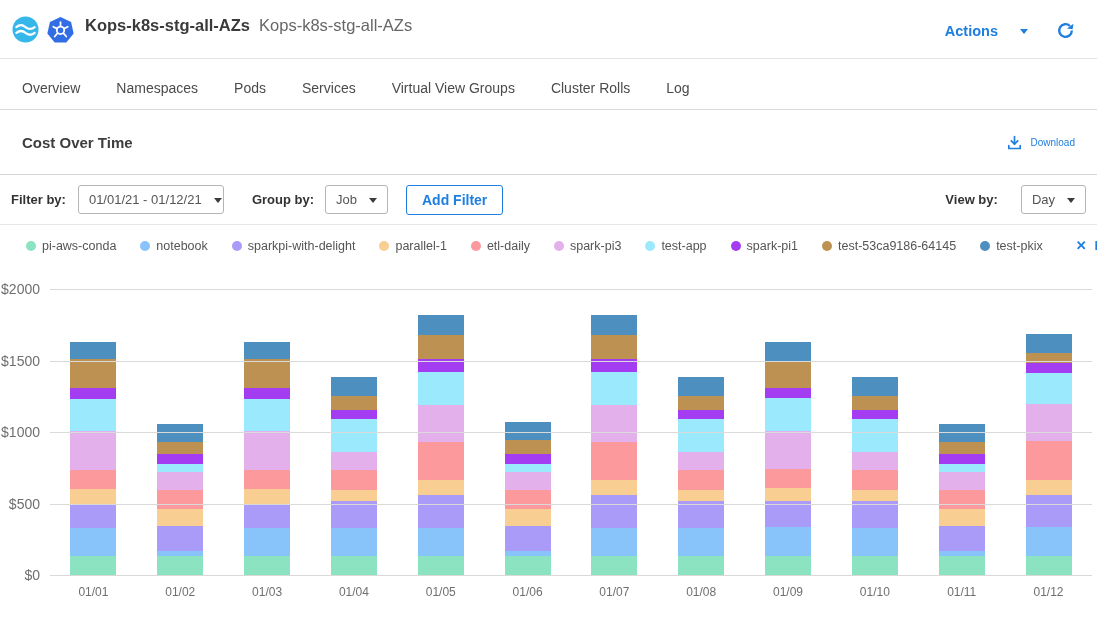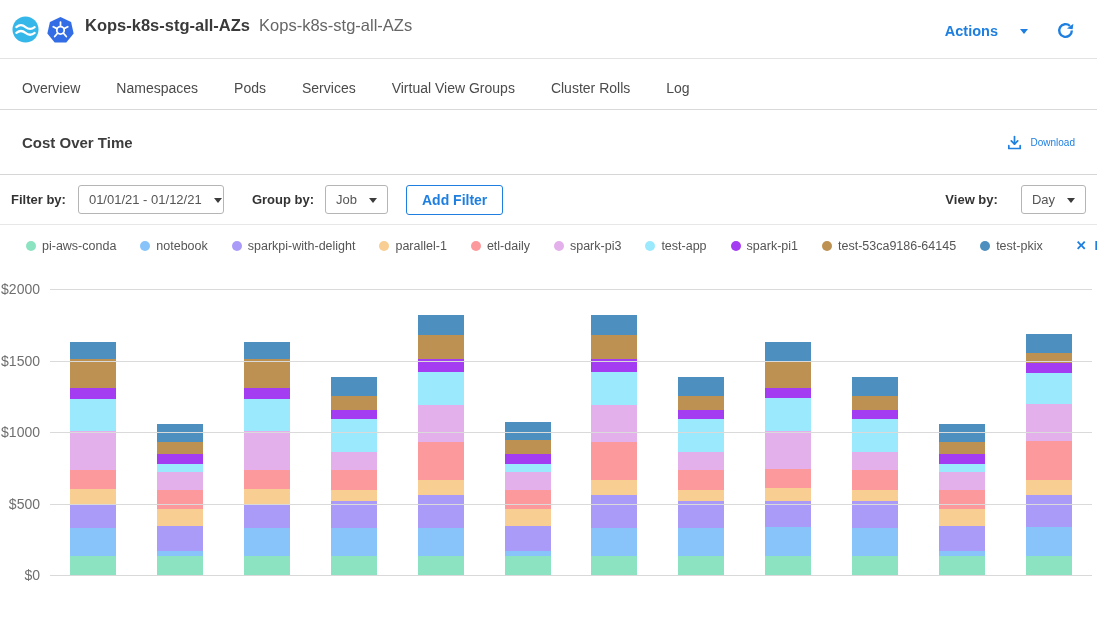--- a/index.html
+++ b/index.html
@@ -382,15 +382,29 @@
     <div class="gridline" style="top: 0%;"></div>
         <div class="ytick" style="top: 0%;">$2000</div>
         <div class="gridline" style="top: 25%;"></div>
         <div class="ytick" style="top: 25%;">$1500</div>
         <div class="gridline" style="top: 50%;"></div>
         <div class="ytick" style="top: 50%;">$1000</div>
         <div class="gridline" style="top: 75%;"></div>
         <div class="ytick" style="top: 75%;">$500</div>
         <div class="ytick" style="top: 100%;">$0</div>
       </div>
+    <div class="xlabels">
+        <div class="xlabel">01/01</div>
+        <div class="xlabel">01/02</div>
+        <div class="xlabel">01/03</div>
+        <div class="xlabel">01/04</div>
+        <div class="xlabel">01/05</div>
+        <div class="xlabel">01/06</div>
+        <div class="xlabel">01/07</div>
+        <div class="xlabel">01/08</div>
+        <div class="xlabel">01/09</div>
+        <div class="xlabel">01/10</div>
+        <div class="xlabel">01/11</div>
+        <div class="xlabel">01/12</div>
+      </div>
   </div>
 
 </div>
 
 </body></html>

